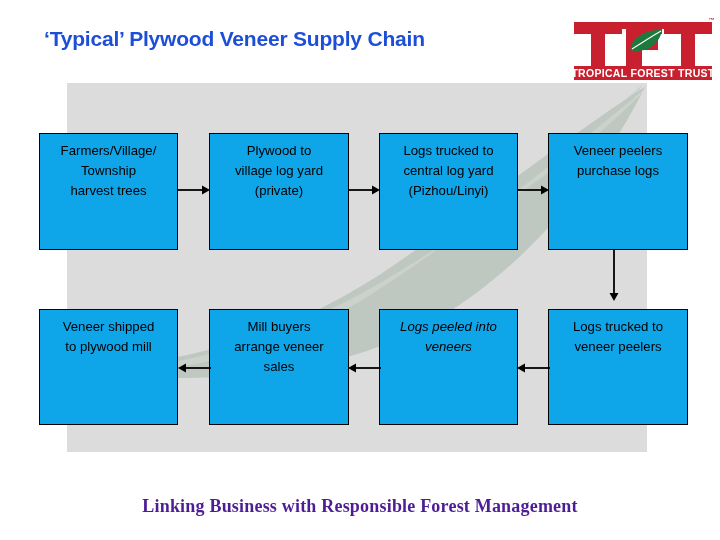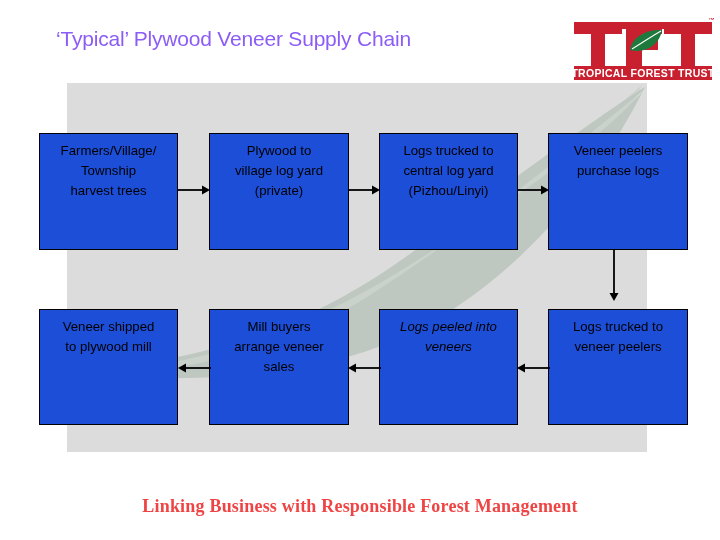--- a/index.html
+++ b/index.html
@@ -12,26 +12,26 @@
     height: 540px;
     position: relative;
     overflow: hidden;
     font-family: "Liberation Sans", sans-serif;
     -webkit-font-smoothing: none;
   }
 
   
   #slide-title {
     position: absolute;
-    left: 56px;
+    left: 44px;
     top: 27px;
     width: 500px;
     font-size: 21px;
-    font-weight: normal;
-    color: #8b5cf6;
+    font-weight: bold;
+    color: #1d4ed8;
     letter-spacing: -0.2px;
     white-space: nowrap;
   }
 
   
   #logo {
     position: absolute;
     left: 570px;
     top: 16px;
     width: 146px;
@@ -56,21 +56,21 @@
     width: 580px;
     height: 369px;
     background: #DCDCDC;
     overflow: hidden;
   }
   #bg-leaf { position: absolute; left: 0; top: 0; }
 
   
   .flow-box {
     position: absolute;
-    background: #1d4ed8;
+    background: #0ea5e9;
     border: 1.4px solid #000000;
     box-sizing: border-box;
     text-align: center;
     font-size: 13.2px;
     line-height: 20px;
     color: #000000;
     padding-top: 7px;
   }
 
   
@@ -90,21 +90,21 @@
   
   #footer-tagline {
     position: absolute;
     left: 0;
     top: 496px;
     width: 720px;
     text-align: center;
     font-family: "Liberation Serif", serif;
     font-weight: bold;
     font-size: 18px;
-    color: #ef4444;
+    color: #4c1d95;
     letter-spacing: 0.2px;
   }
 </style>
 </head>
 <body>
 
 <div id="slide-title">‘Typical’ Plywood Veneer Supply Chain</div>
 
 <div id="logo">
   <svg width="146" height="66" viewBox="0 0 146 66">

